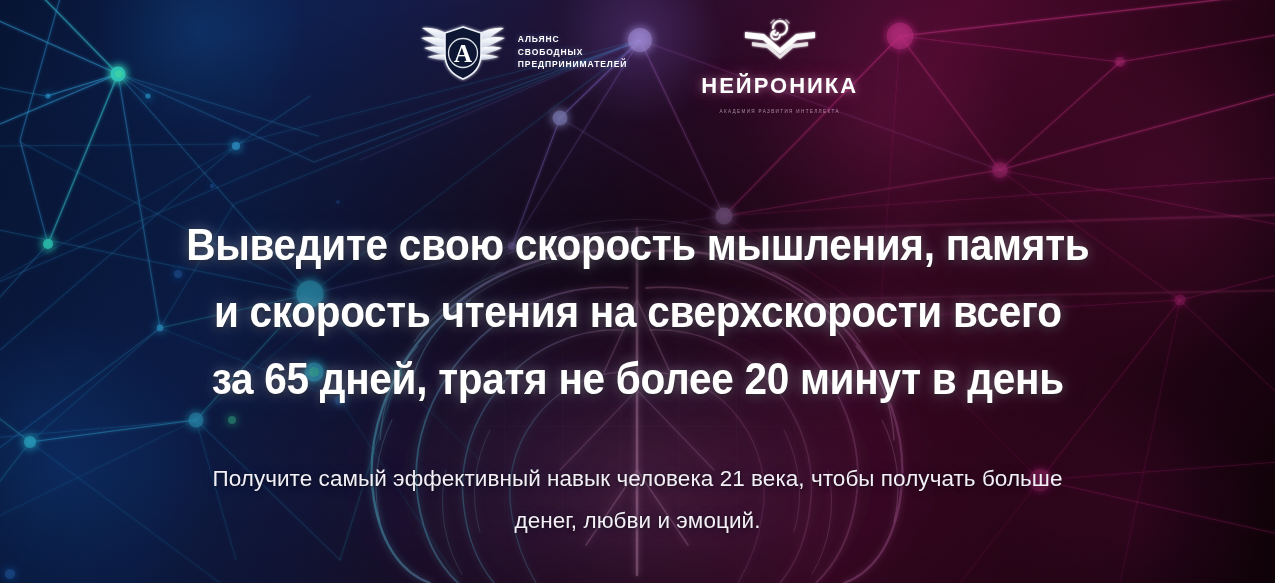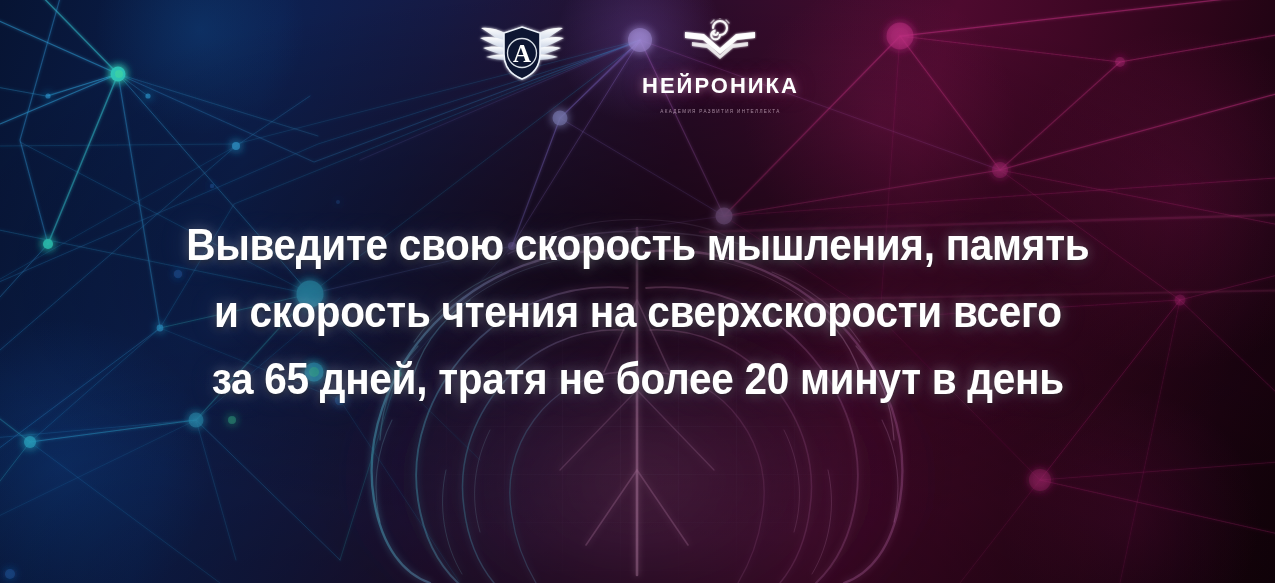--- a/index.html
+++ b/index.html
@@ -389,20 +389,25 @@
               <path d="M62 37 C69 36 76 37 82 39 C75 41 68 42 62 42 Z"></path>
             </g>
 
             <path d="M46 9 L64 15 L64 36 C64 49 56 57 46 61 C36 57 28 49 28 36 L28 15 Z" fill="#0d1830" stroke="#eef3fb" stroke-width="1.6"></path>
 
             <circle cx="46" cy="35" r="14.5" fill="none" stroke="#eef3fb" stroke-width="1.3" stroke-opacity="0.9"></circle>
 
             <text x="46" y="44" text-anchor="middle" font-family="'Liberation Serif', serif" font-size="25" font-weight="bold" fill="#ffffff">A</text>
           </g>
         </svg>
+        <div class="logo-asp-text">
+          <span>АЛЬЯНС</span>
+          <span>СВОБОДНЫХ</span>
+          <span>ПРЕДПРИНИМАТЕЛЕЙ</span>
+        </div>
       </div>
 
       <div class="logo logo-neuro">
         <svg width="86" height="44" viewBox="0 0 86 44">
           <defs>
             <filter id="bookGlow" x="-50%" y="-50%" width="200%" height="200%">
               <feGaussianBlur stdDeviation="1.3" result="b"></feGaussianBlur>
               <feMerge>
                   <feMergeNode in="b"></feMergeNode>
                   <feMergeNode in="SourceGraphic"></feMergeNode>
@@ -427,15 +432,19 @@
       </div>
 
     </div>
 
     <h1 class="headline">
       <span class="hl-line">Выведите свою скорость мышления, память</span>
       <span class="hl-line">и скорость чтения на сверхскорости всего</span>
       <span class="hl-line">за 65 дней, тратя не более 20 минут в день</span>
     </h1>
 
+    <p class="subheadline">
+      <span class="sub-line">Получите самый эффективный навык человека 21 века, чтобы получать больше</span>
+      <span class="sub-line">денег, любви и эмоций.</span>
+    </p>
 
   </div>
 </div>
 
 </body></html>

